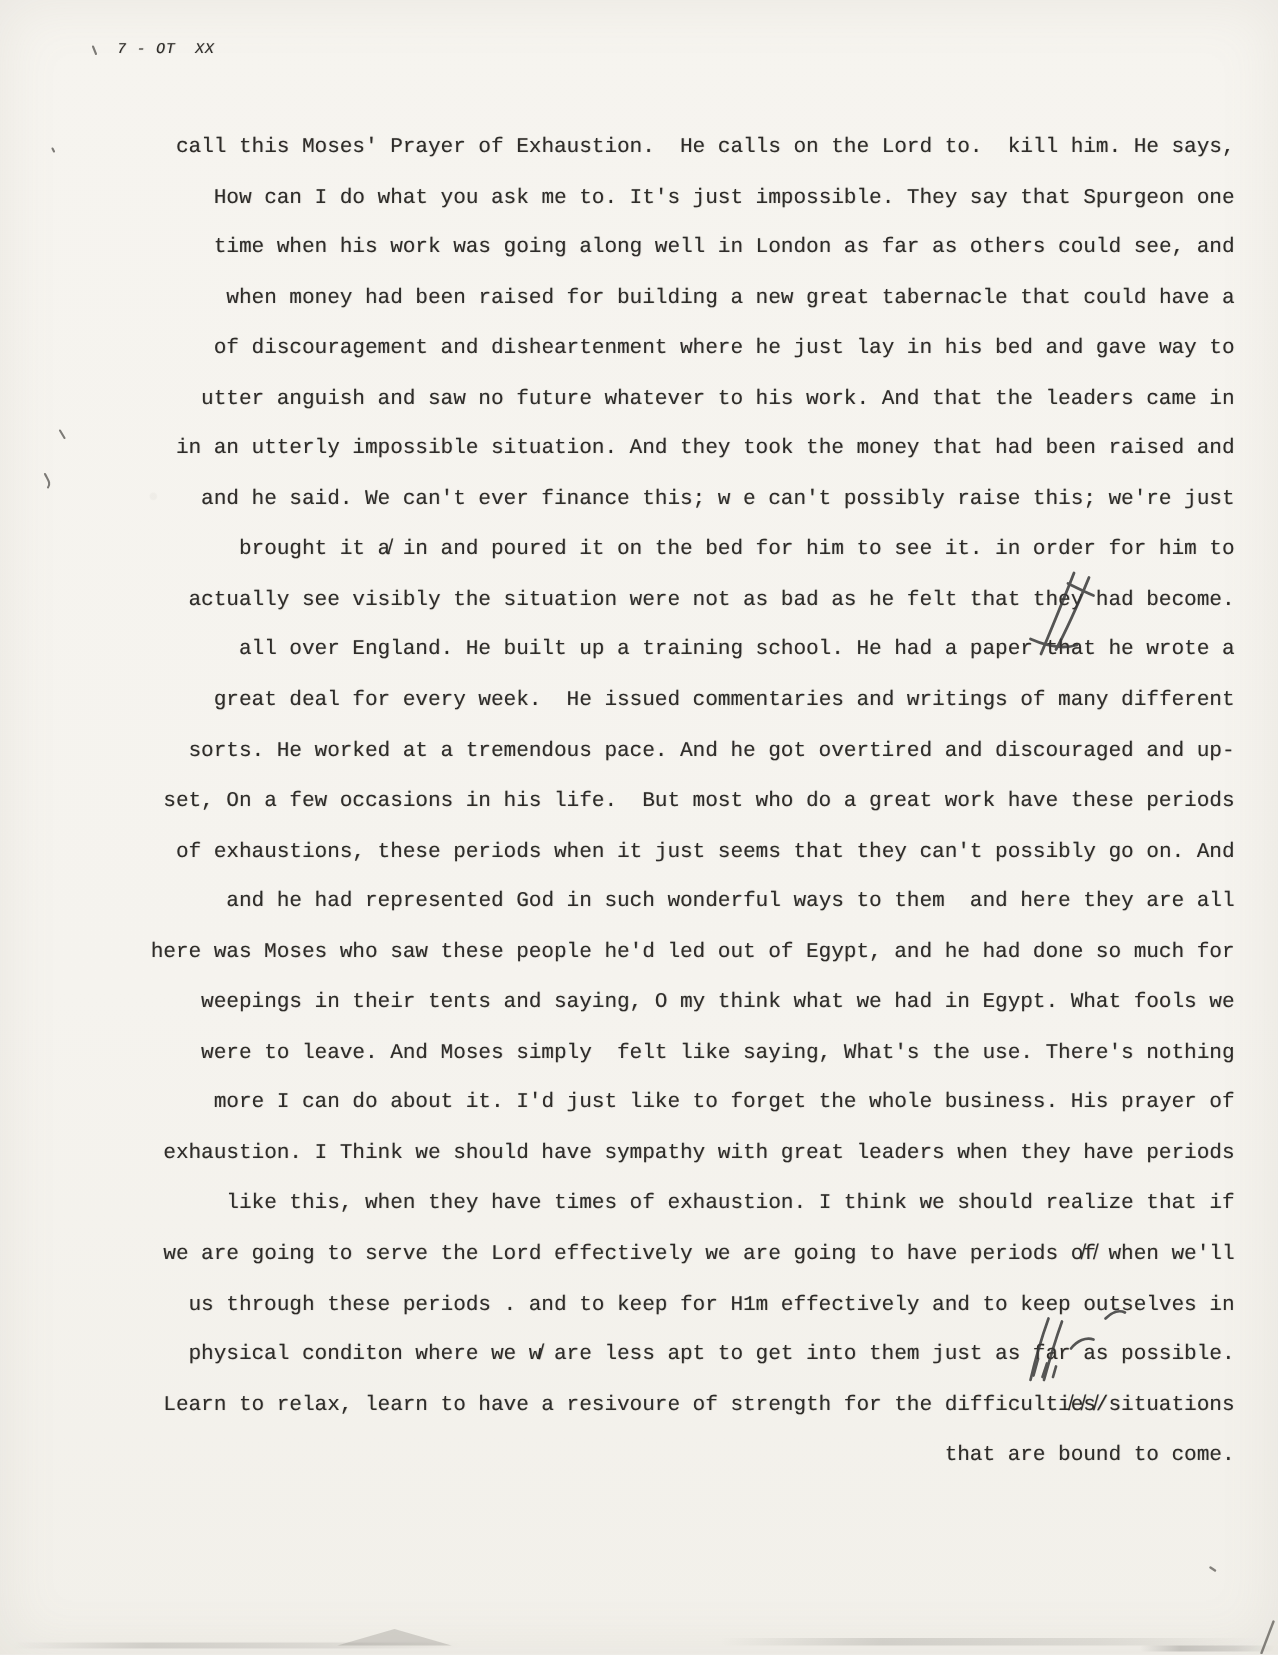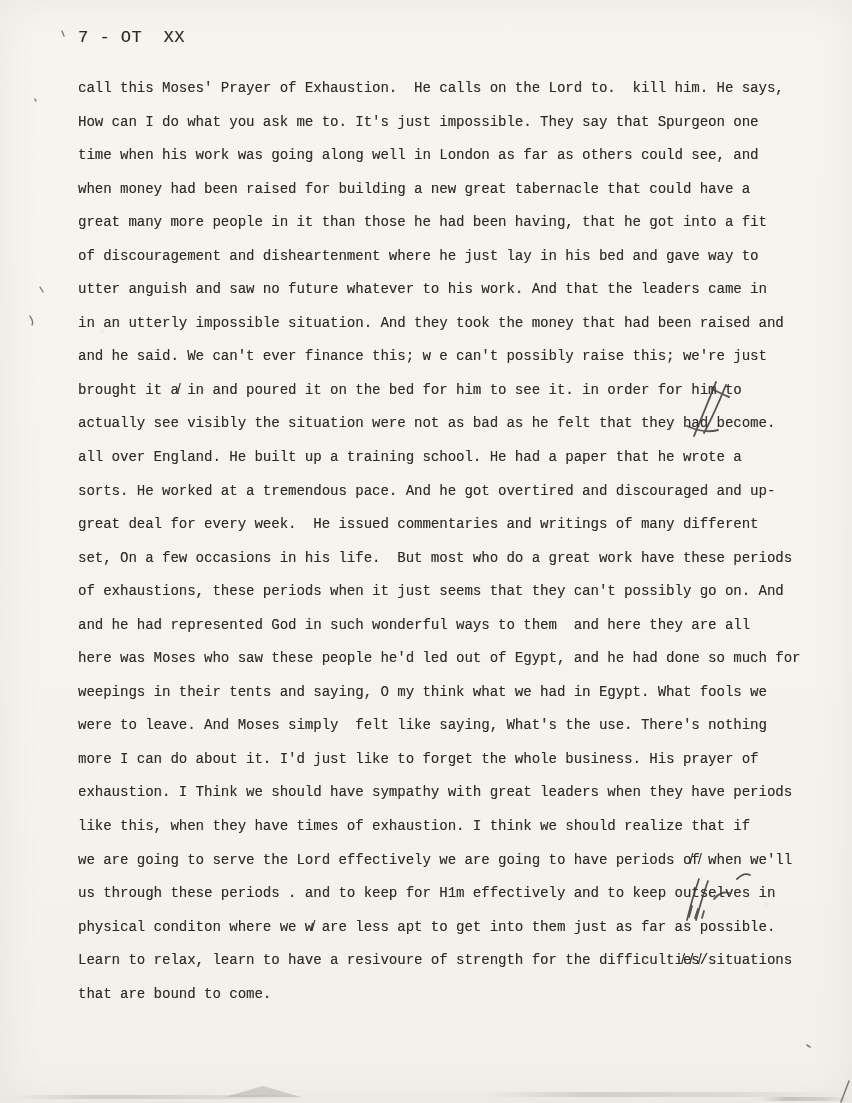--- a/index.html
+++ b/index.html
@@ -15,27 +15,28 @@
     background:#f5f3ee;
     background-image:
       radial-gradient(circle at 12% 30%, rgba(120,115,105,0.05) 0 2px, transparent 3px),
       radial-gradient(circle at 83% 18%, rgba(120,115,105,0.06) 0 1px, transparent 2px),
       radial-gradient(circle at 90% 82%, rgba(120,115,105,0.05) 0 2px, transparent 3px),
       linear-gradient(180deg, #f6f4ef 0%, #f5f3ee 60%, #f2f0ea 100%);
     box-shadow:inset 0 0 40px rgba(150,140,125,0.12);
   }
   .header{
     position:absolute;left:78px;top:28px;
-    font-size:17px;color:#2e2c29;
+    font-size:10px;color:#2e2c29;
     letter-spacing:0.5px;
     white-space:pre;
     text-shadow:0.3px 0.3px 0.6px rgba(45,42,38,0.45);
+    font-style:italic;
   }
   .text-block{
-    position:absolute;left:78px;top:80px;width:745px;
+    position:absolute;left:78px;top:90px;width:745px;text-align:right;
   }
   .line{
     white-space:pre;
     height:33.55px;
     font-size:14px;
     line-height:16px;
     color:#2e2c29;
     text-shadow:0.3px 0.3px 0.6px rgba(45,42,38,0.42);
   }
   .marks{
@@ -59,30 +60,29 @@
 
 <div class="page">
 
   <div class="header">7 - OT  XX</div>
 
   <div class="text-block">
     <div class="line">call this Moses' Prayer of Exhaustion.  He calls on the Lord to.  kill him. He says,</div>
     <div class="line">How can I do what you ask me to. It's just impossible. They say that Spurgeon one</div>
     <div class="line">time when his work was going along well in London as far as others could see, and</div>
     <div class="line">when money had been raised for building a new great tabernacle that could have a</div>
-    <div class="line">great many more people in it than those he had been having, that he got into a fit</div>
     <div class="line">of discouragement and disheartenment where he just lay in his bed and gave way to</div>
     <div class="line">utter anguish and saw no future whatever to his work. And that the leaders came in</div>
     <div class="line">in an utterly impossible situation. And they took the money that had been raised and</div>
     <div class="line">and he said. We can't ever finance this; w e can't possibly raise this; we're just</div>
     <div class="line">brought it a̸ in and poured it on the bed for him to see it. in order for him to</div>
     <div class="line">actually see visibly the situation were not as bad as he felt that they had become.</div>
     <div class="line">all over England. He built up a training school. He had a paper that he wrote a</div>
+    <div class="line">great deal for every week.  He issued commentaries and writings of many different</div>
     <div class="line">sorts. He worked at a tremendous pace. And he got overtired and discouraged and up-</div>
-    <div class="line">great deal for every week.  He issued commentaries and writings of many different</div>
     <div class="line">set, On a few occasions in his life.  But most who do a great work have these periods</div>
     <div class="line">of exhaustions, these periods when it just seems that they can't possibly go on. And</div>
     <div class="line">and he had represented God in such wonderful ways to them  and here they are all</div>
     <div class="line">here was Moses who saw these people he'd led out of Egypt, and he had done so much for</div>
     <div class="line">weepings in their tents and saying, O my think what we had in Egypt. What fools we</div>
     <div class="line">were to leave. And Moses simply  felt like saying, What's the use. There's nothing</div>
     <div class="line">more I can do about it. I'd just like to forget the whole business. His prayer of</div>
     <div class="line">exhaustion. I Think we should have sympathy with great leaders when they have periods</div>
     <div class="line">like this, when they have times of exhaustion. I think we should realize that if</div>
     <div class="line">we are going to serve the Lord effectively we are going to have periods o̸f̸ when we'll</div>

